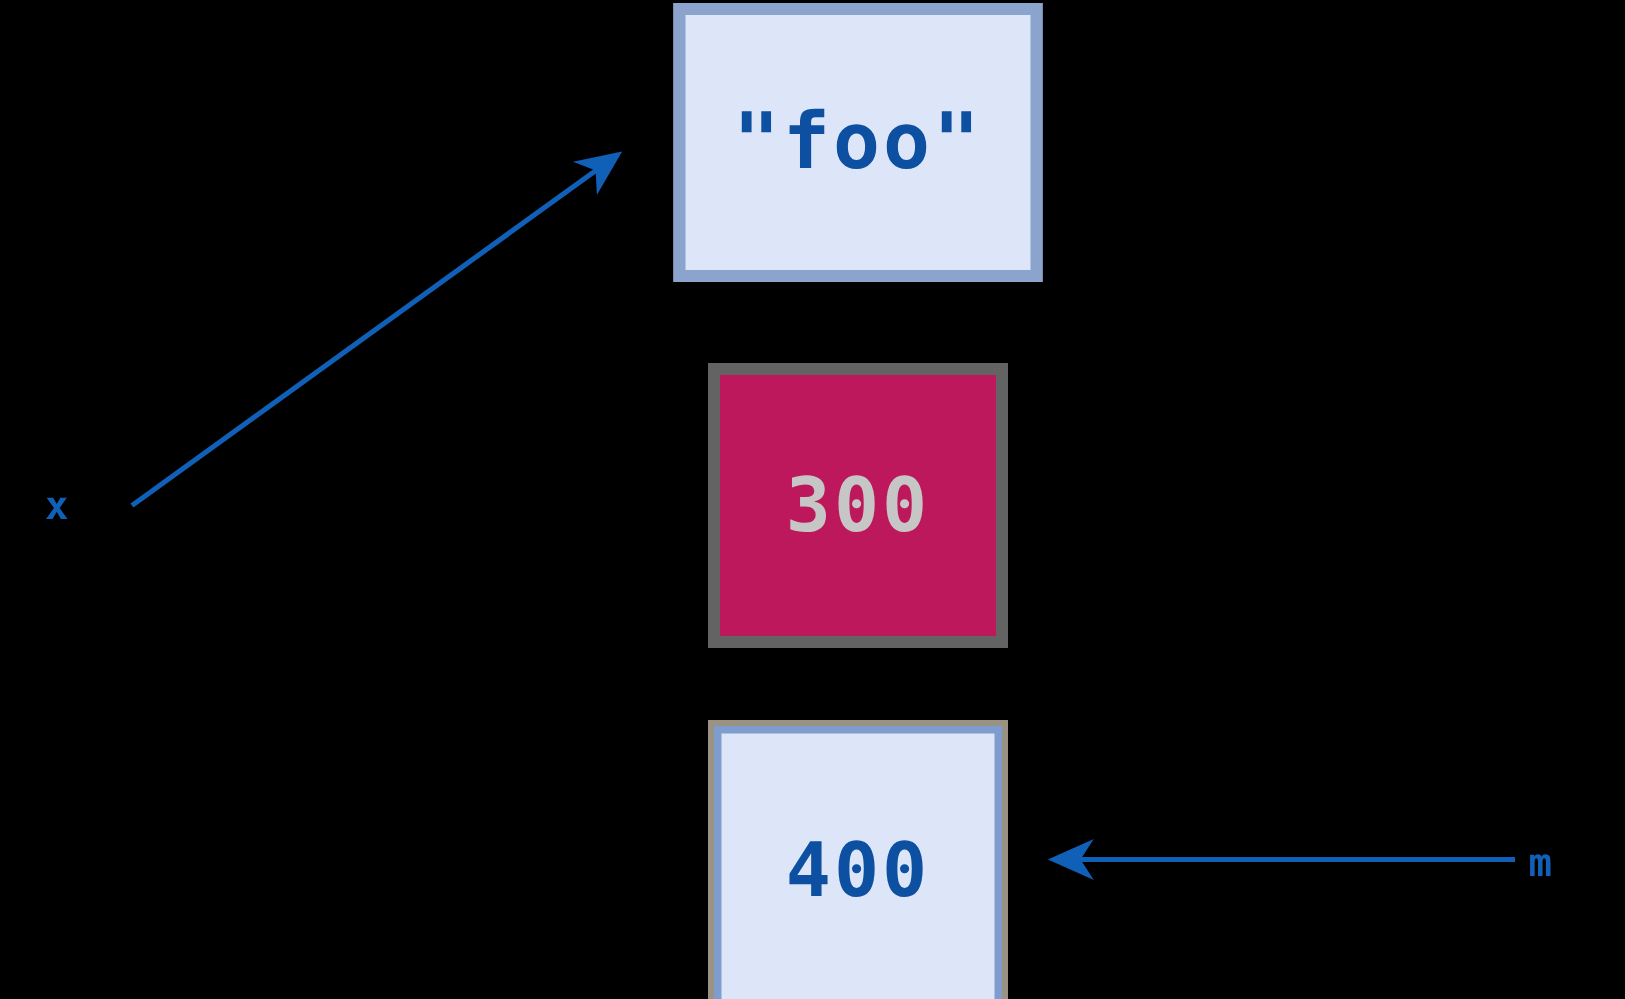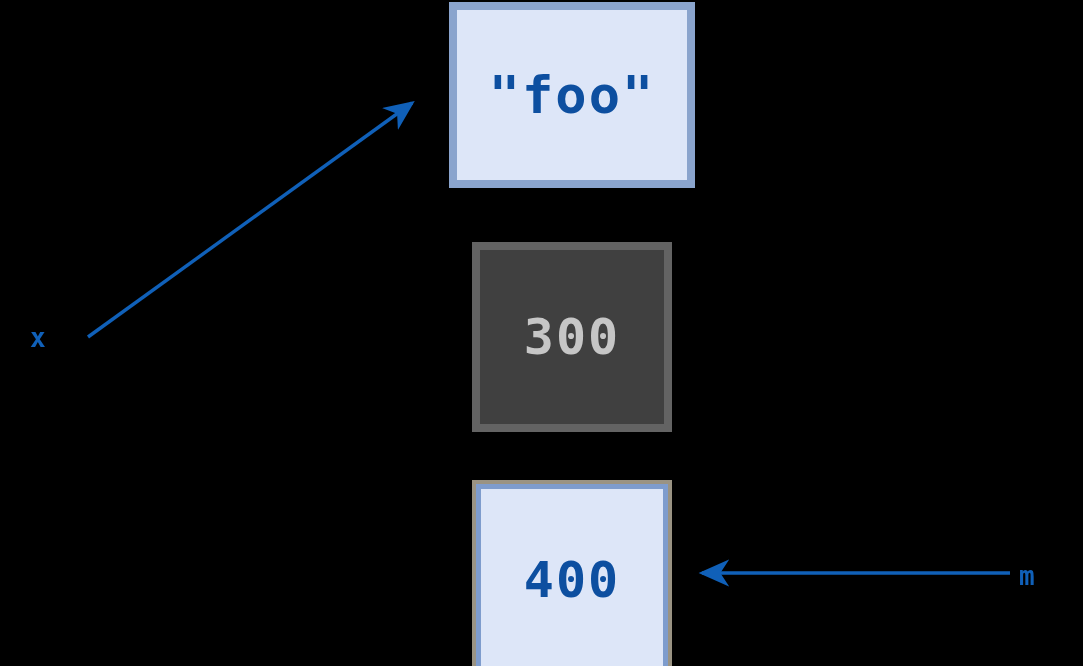--- a/index.html
+++ b/index.html
@@ -44,21 +44,21 @@
     border: 8px solid #8aa4cd;
     color: #0d4fa0;
     font-size: 52px;
   }
   
   #box-300 {
     left: 472px;
     top: 242px;
     width: 200px;
     height: 190px;
-    background: #404040;
+    background: #be185d;
     border: 8px solid #636363;
     color: #c6c6c6;
     font-size: 50px;
   }
   
   #box-400 {
     left: 472px;
     top: 480px;
     width: 200px;
     height: 200px;

